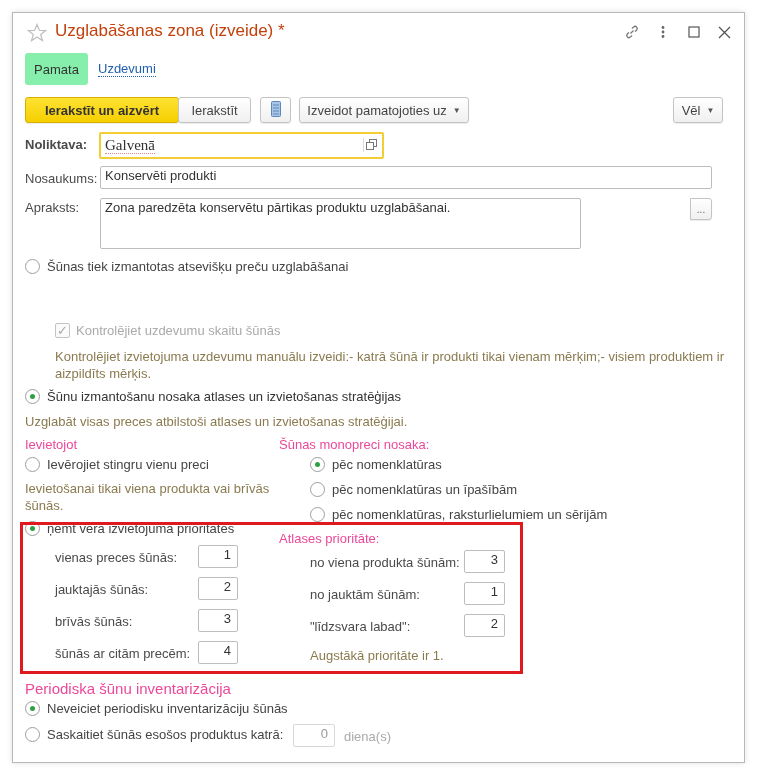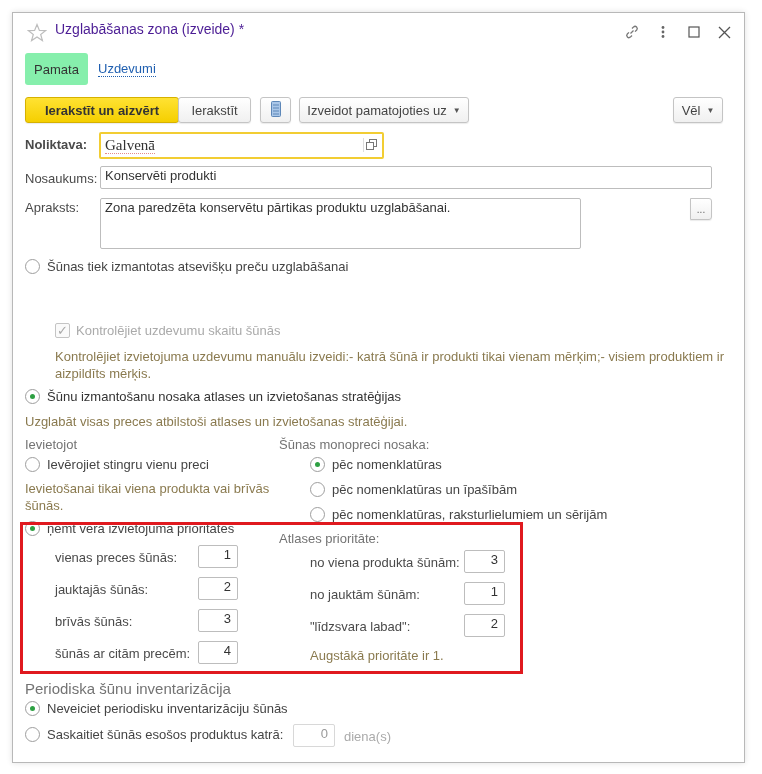--- a/index.html
+++ b/index.html
@@ -7,21 +7,21 @@
   body {
     width: 762px; height: 774px; background: #ffffff; position: relative; overflow: hidden;
     font-family: "Liberation Sans", "DejaVu Sans", sans-serif; font-size: 13px; color: #333333;
   }
   .window {
     position: absolute; left: 12px; top: 12px; width: 733px; height: 751px;
     border: 1px solid #b8b8b8; background: #fff;
     box-shadow: 0 0 6px rgba(0,0,0,0.12);
   }
   .abs { position: absolute; }
-  .title { left: 42px; top: 8px; font-size: 14px; color: #4c1d95; white-space: nowrap; }
+  .title { left: 42px; top: 8px; font-size: 17px; color: #c2410c; white-space: nowrap; }
   .star { left: 14px; top: 10px; width: 20px; height: 20px; }
   .hdr-icon { top: 10px; width: 18px; height: 18px; color: #666; display:flex; align-items:center; justify-content:center; }
   .tab-active { left: 12px; top: 40px; width: 63px; height: 32px; background: #86efac; border-radius: 3px;
     display:flex; align-items:center; justify-content:center; color:#333; }
   .tab-link { left: 85px; top: 49px; color: #1f5fb0; text-decoration: none; border-bottom: 1px dotted #1f5fb0; line-height: 14px; }
   .btn {
     position: absolute; height: 26px; border: 1px solid #c4c4c4; border-radius: 3px;
     background: linear-gradient(#ffffff, #f0f0f0); display:flex; align-items:center; justify-content:center;
     color:#444; white-space:nowrap; box-shadow: 0 1px 1px rgba(0,0,0,0.08);
   }
@@ -35,21 +35,21 @@
   .input.num { text-align:right; padding-right:6px; }
   .input.disabled { color:#999; border-color:#d8d8d8; }
   .radio {
     position:absolute; width:15px; height:15px; border:1px solid #9e9e9e; border-radius:50%; background:#fff;
   }
   .radio.checked::after {
     content:""; position:absolute; left:4px; top:4px; width:5px; height:5px; border-radius:50%; background:#2ea043;
   }
   .text { position:absolute; white-space:nowrap; color:#444; }
   .note { position:absolute; color:#8a7a4f; line-height:17px; }
-  .green { position:absolute; color:#737373; white-space:nowrap; }
+  .green { position:absolute; color:#ec4899; white-space:nowrap; }
   .redbox { position:absolute; left: 7px; top: 509px; width: 503px; height: 152px; border: 3px solid #e0191f; }
   .checkbox {
     position:absolute; width:15px; height:15px; border:1px solid #c4c4c4; background:#fafafa; border-radius:2px;
     color:#a8a8a8; font-size:13px; line-height:13px; text-align:center;
   }
 </style>
 </head>
 <body>
 
 <div class="window">

